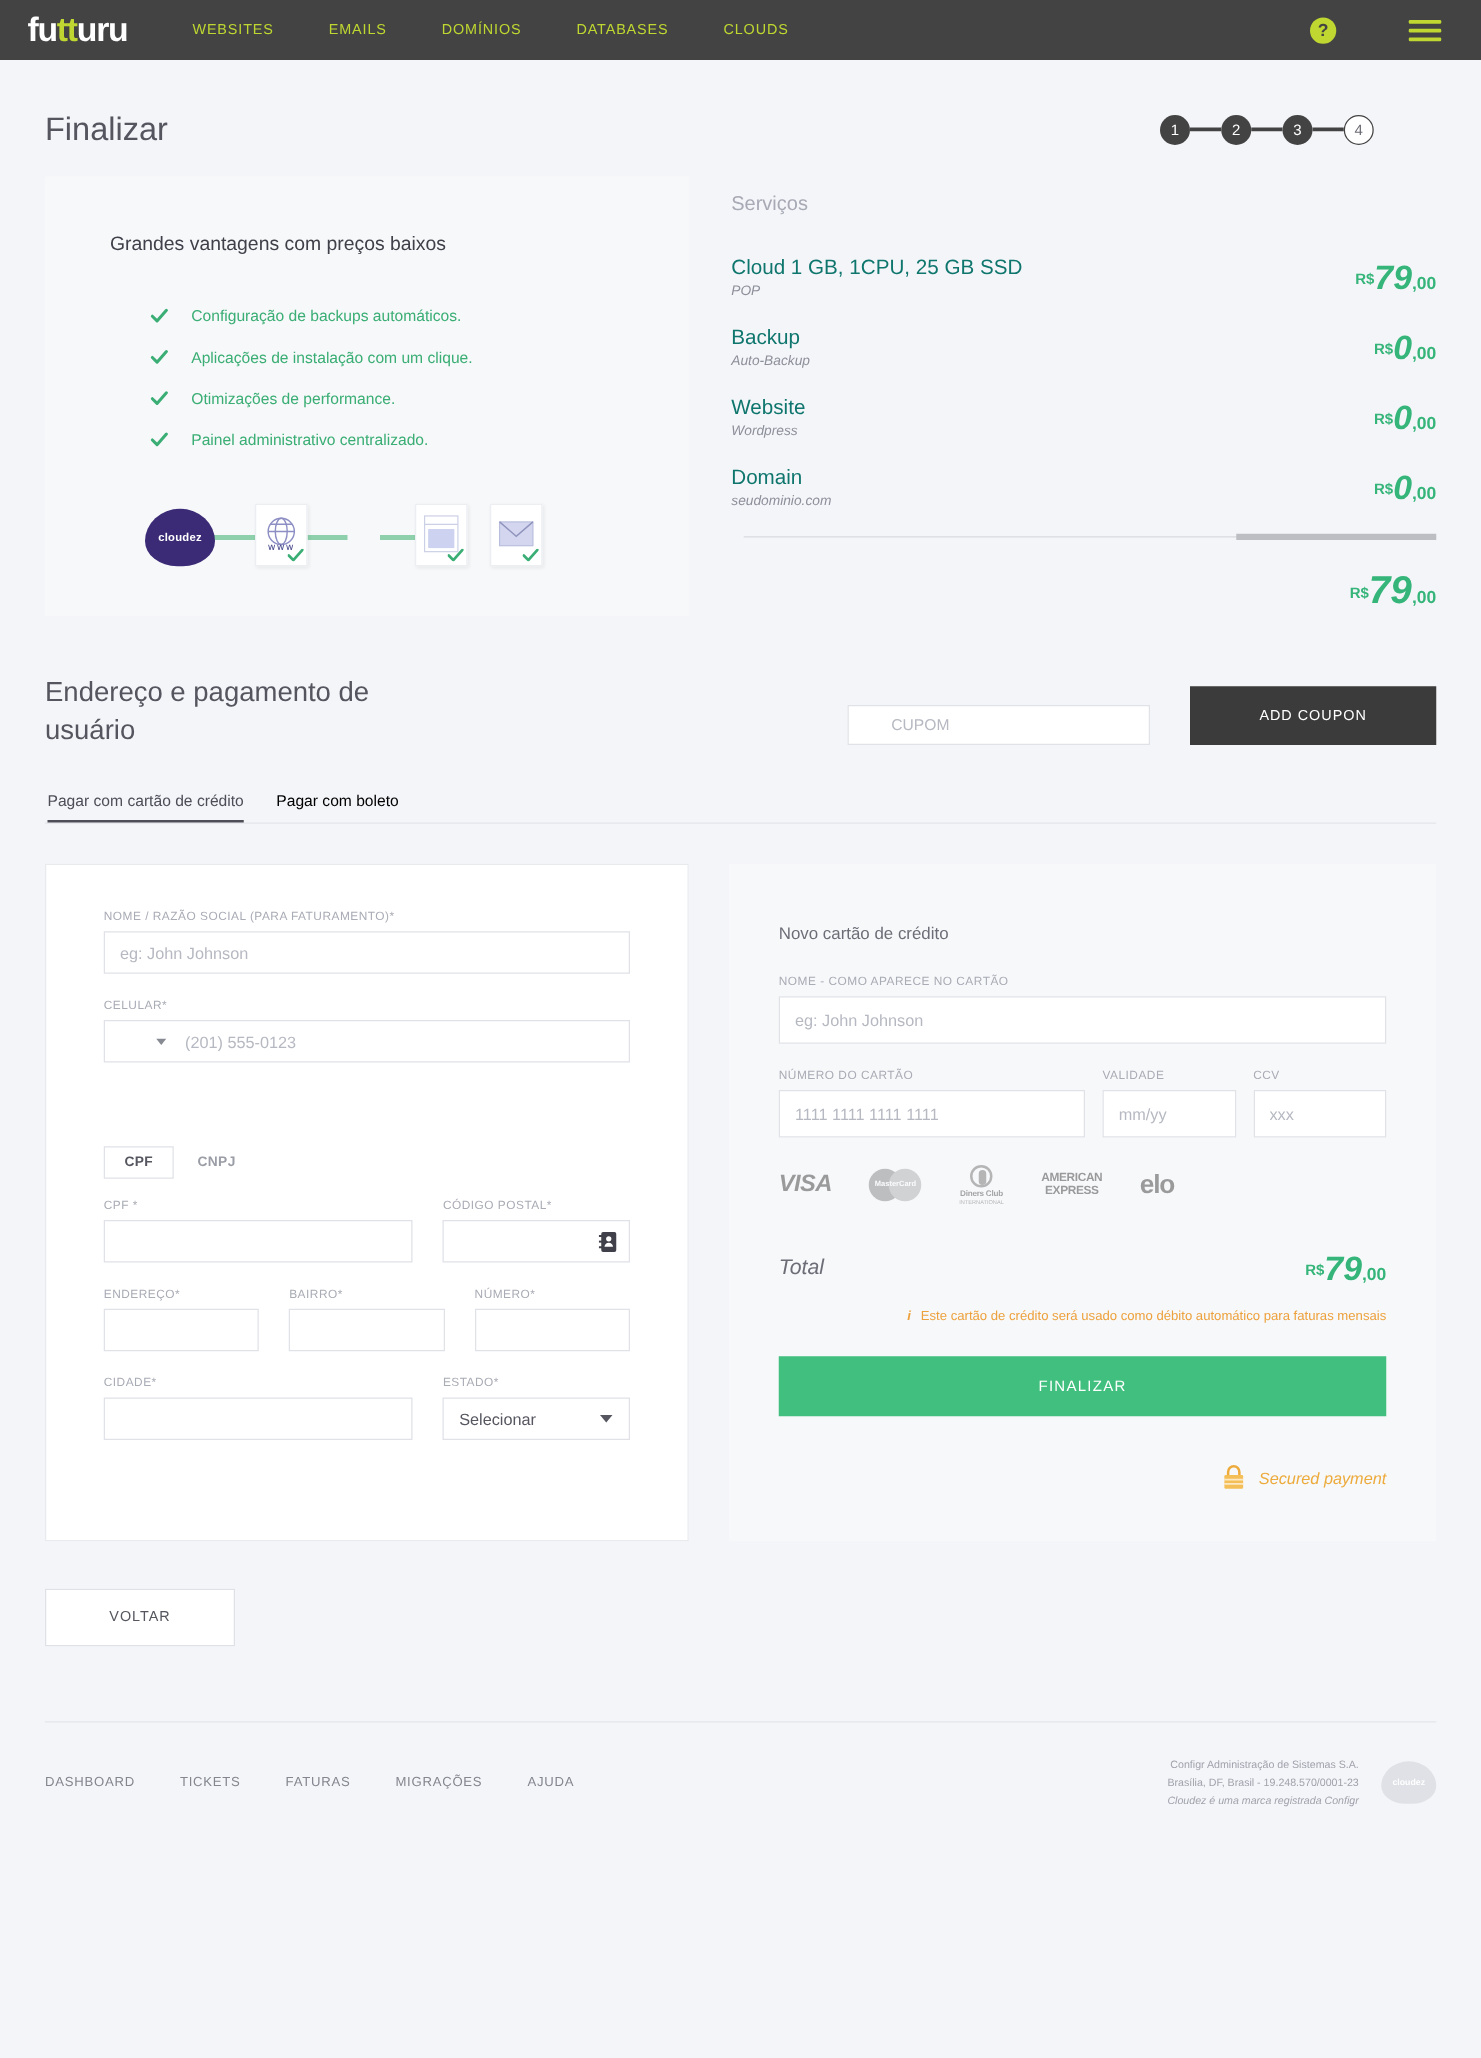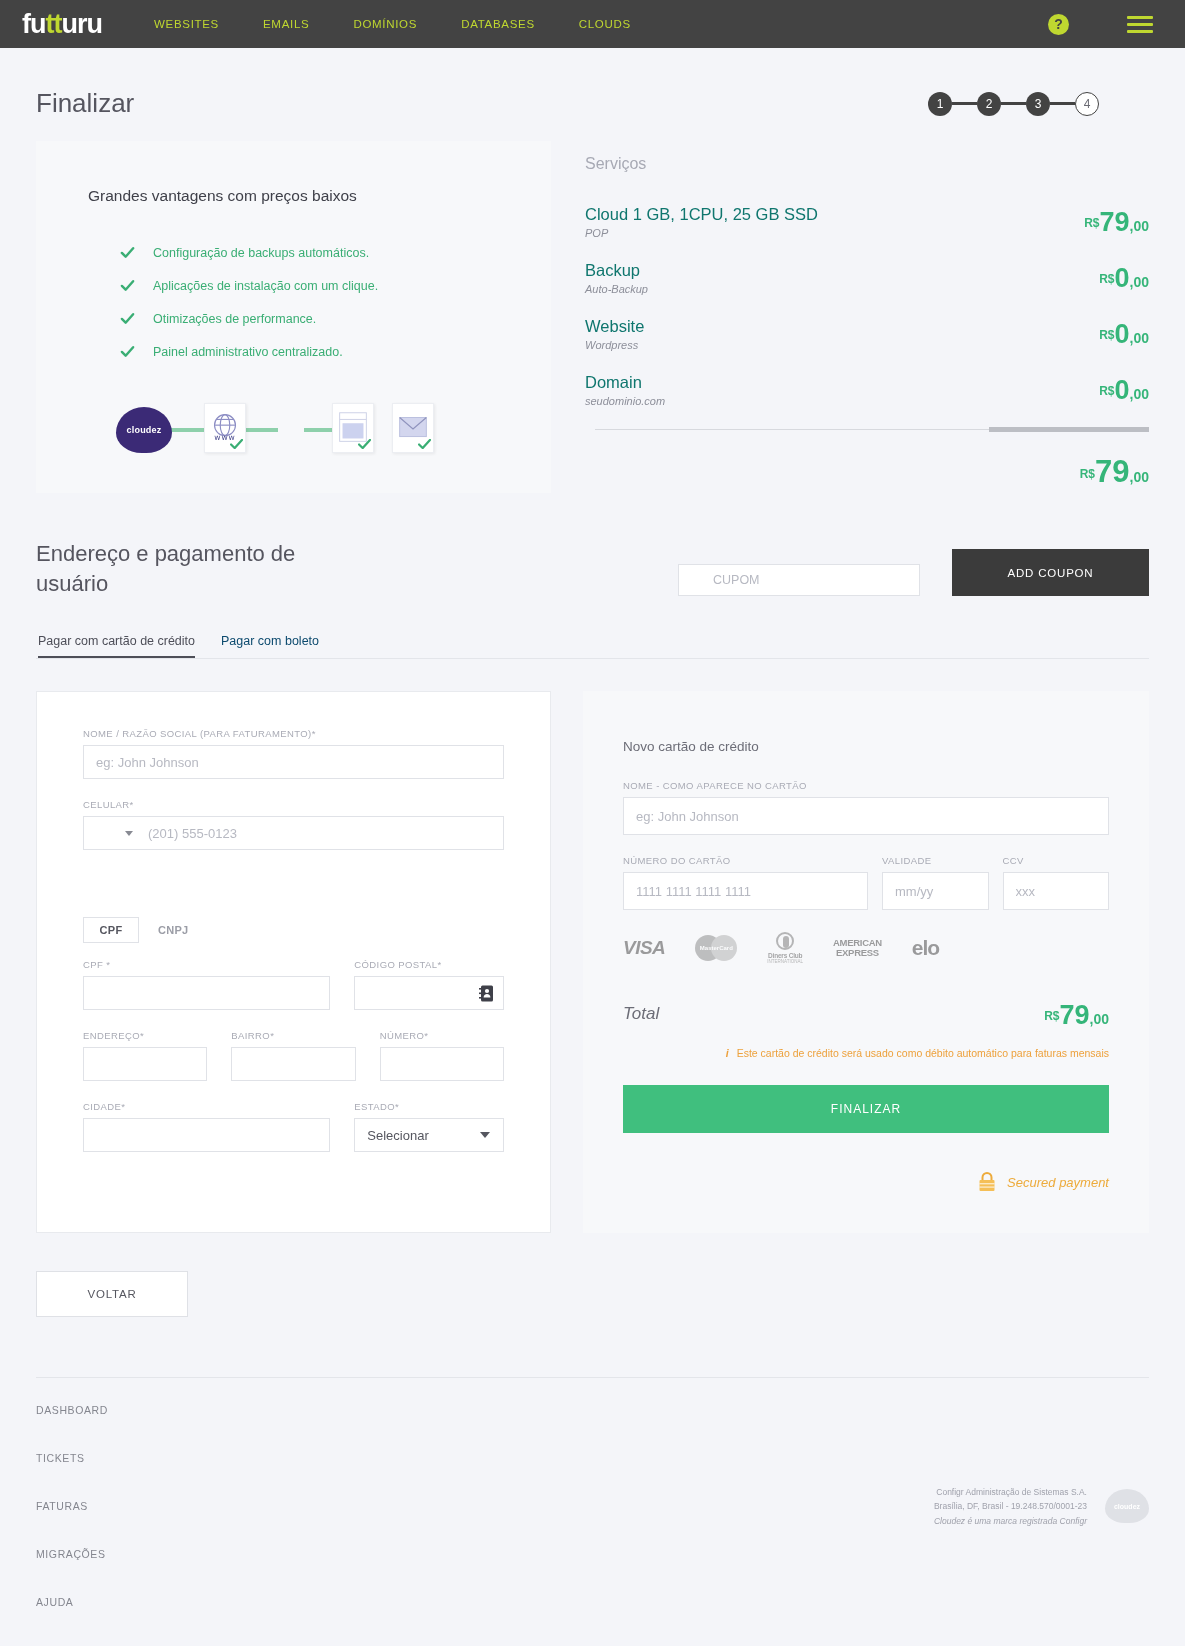--- a/index.html
+++ b/index.html
@@ -70,21 +70,21 @@
   }
   .tick-mini { position: absolute; right: 2px; bottom: 3px; width: 13px; height: 10px; }
 
   .services { flex: 1; padding-top: 14px; position: relative; }
   .services h4 { font-size: 16px; color: #a7a9b4; font-weight: 400; margin-bottom: 32px; }
   .svc { display: flex; align-items: flex-start; margin-bottom: 22px; }
   .svc-name { font-size: 16.5px; color: #0f766e; font-weight: 400; }
   .svc-sub { font-size: 11px; color: #8d8f9a; font-style: italic; margin-top: 3px; }
   .price { margin-left: auto; color: #35b579; white-space: nowrap; line-height: 1; padding-top: 4px;}
   .price .cur { font-size: 12px; font-weight: bold; vertical-align: 4px; }
-  .price .big { font-size: 27px; font-weight: bold; }
+  .price .big { font-size: 27px; font-weight: bold; font-style: italic; }
   .price .cents { font-size: 14px; font-weight: bold; }
   .svc-divider { height: 1px; background: #d7d9de; margin: 6px 0 0 10px; position: relative; }
   .svc-divider::after { content:""; position:absolute; right:0; top:-2px; width: 160px; height: 5px; background:#bcbec4; }
   .total-row { display: flex; margin-top: 26px; }
   .total-row .price { padding-top: 0; }
   .total-row .price .big { font-size: 31px; }
 
   
   .row2 { display: flex; align-items: flex-start; margin-top: 46px; }
   .sectitle { font-size: 22px; font-weight: 400; color: #55555f; line-height: 1.35; width: 300px; }
@@ -95,21 +95,21 @@
   }
   .cupom::placeholder { color: #b7b9c2; }
   .addcoupon {
     width: 197px; height: 47px; background: #3b3b3b; color: #fff;
     border: none; font-size: 11.5px; letter-spacing: .8px; cursor: pointer;
     font-family: inherit;
   }
 
   
   .tabs { display: flex; gap: 26px; margin-top: 36px; border-bottom: 1px solid #e3e5ea; padding-left: 2px;}
-  .tab { font-size: 12.5px; padding-bottom: 8px; cursor: pointer; color: #0c4a6e; }
+  .tab { font-size: 12.5px; padding-bottom: 8px; cursor: pointer; color: #000000; }
   .tab.active { color: #4d4e58; border-bottom: 2px solid #4d4e58; }
 
   
   .row3 { display: flex; gap: 32px; margin-top: 32px; align-items: stretch; }
   .leftform {
     width: 515px; background: #fff; border: 1px solid #e8eaee; padding: 36px 46px 40px 46px;
   }
   .rightpanel { flex: 1; background: #f7f8fa; padding: 48px 40px 40px 40px; }
 
   .flabel { font-size: 9.5px; color: #a9abb5; letter-spacing: .4px; margin-bottom: 6px; display:block; }
@@ -184,21 +184,21 @@
 
   .voltar {
     width: 152px; height: 46px; background: #fff; border: 1px solid #dfe1e6;
     font-size: 11.5px; color: #55565f; letter-spacing: .8px; cursor: pointer;
     margin-top: 38px; font-family: inherit;
   }
 
   
   .footsep { height:1px; background:#e3e5ea; margin: 60px 36px 0 36px; }
   .footer { display:flex; align-items:center; padding: 26px 36px 0 36px; }
-  .footlinks { display:flex; gap: 36px; flex-direction: column; }
+  .footlinks { display:flex; gap: 36px; }
   .footlink { font-size: 10.5px; color:#84868f; letter-spacing:.6px; text-decoration:none; cursor:pointer; }
   .footright { margin-left:auto; display:flex; align-items:center; gap: 18px; }
   .footinfo { text-align:right; font-size: 8.5px; color:#a0a2ac; line-height:1.7; }
   .footinfo .it { font-style: italic; }
   .cloudlogo {
     width: 44px; height: 34px; background: #dfe1e6; border-radius: 50% 50% 44% 44% / 58% 58% 42% 42%;
     display:flex; align-items:center; justify-content:center; font-size: 7px; color:#fff; font-weight:bold;
   }
 </style>
 </head>

